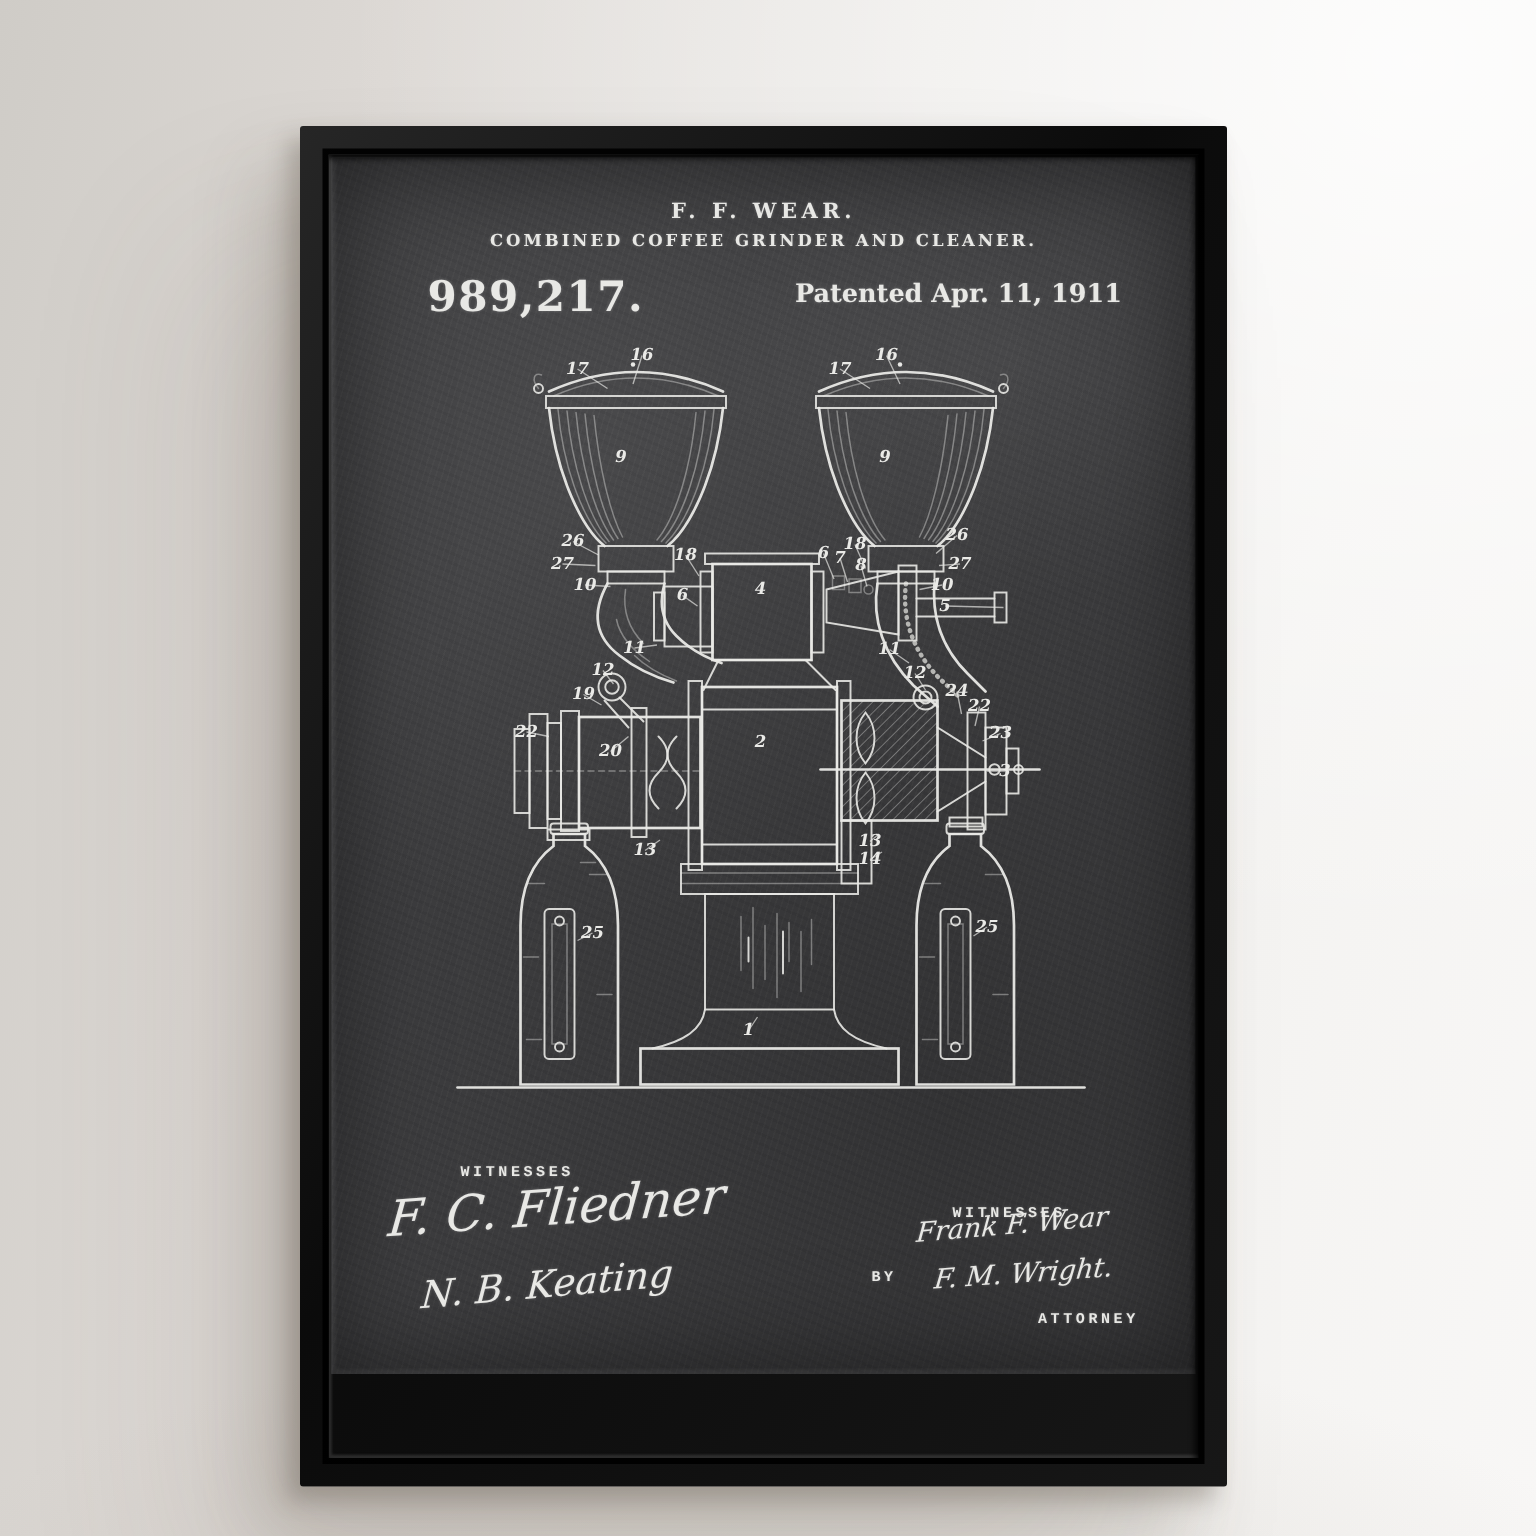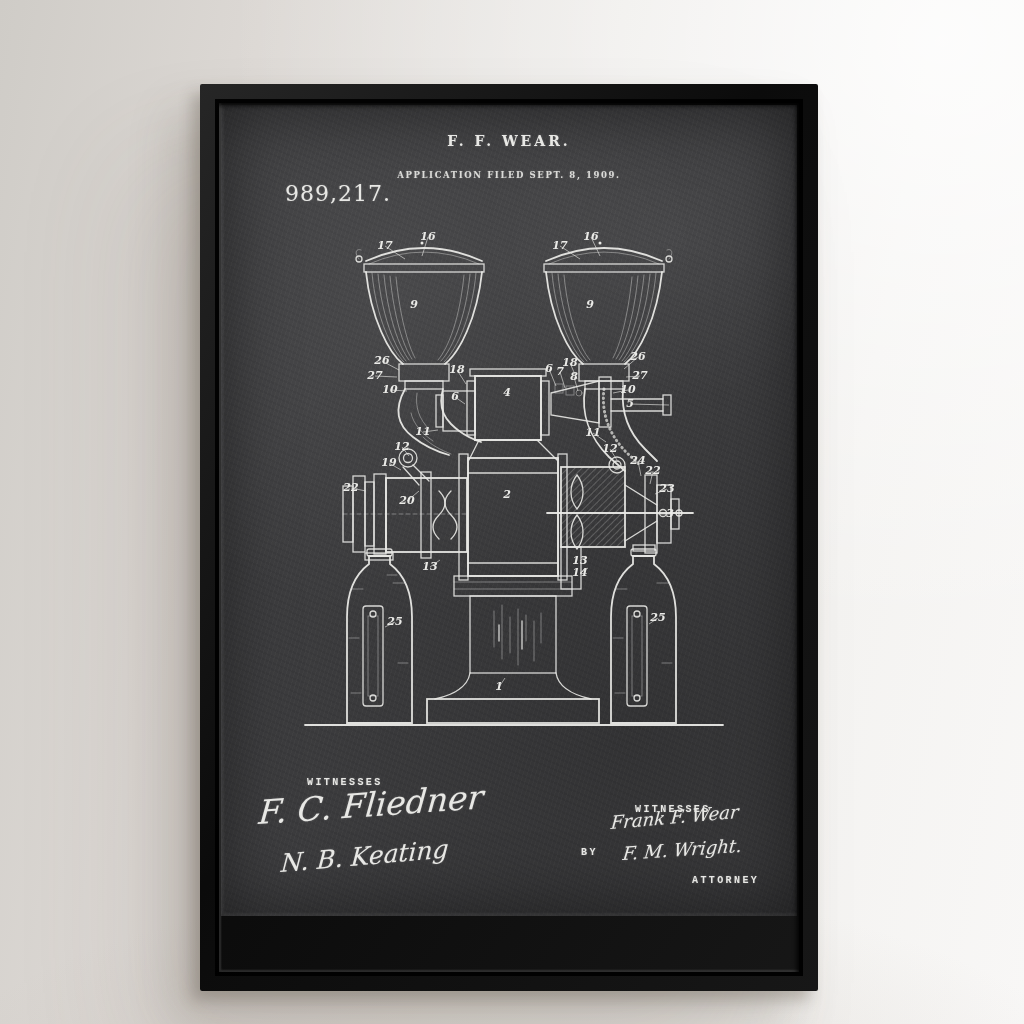--- a/index.html
+++ b/index.html
@@ -23,21 +23,21 @@
       repeating-linear-gradient(107deg, rgba(255,255,255,.022) 0 1px, transparent 1px 4px),
       repeating-linear-gradient(23deg, rgba(0,0,0,.05) 0 2px, transparent 2px 6px),
       var(--poster,#3f3f41);
     box-shadow:inset 0 0 70px rgba(0,0,0,.5), inset 3px -3px 2px rgba(255,255,255,.07);}
   .chalk{color:var(--chalk,#e8e8e5);text-shadow:0 0 2px rgba(235,235,232,.28);}
   .abs{position:absolute;}
   .hdr{left:0;right:0;text-align:center;font-family:"DejaVu Serif",serif;font-weight:bold;}
   .hdr1{top:28px;font-size:14px;letter-spacing:3px;}
   .hdr2{top:49px;font-size:11px;letter-spacing:2px;}
   .hdr3{top:65px;font-size:8.5px;letter-spacing:1.6px;opacity:.92;}
-  .patnum{left:64px;top:76px;font-family:"DejaVu Serif",serif;font-weight:normal;font-size:22px;letter-spacing:1px;}
+  .patnum{left:64px;top:76px;font-family:"DejaVu Serif",serif;font-weight:bold;font-size:28px;letter-spacing:1px;}
   .patdate{right:49px;top:81px;font-family:"DejaVu Serif",serif;font-weight:bold;font-size:17px;}
   .lbl{font-family:Liberation Mono, monospace;font-weight:bold;font-size:10px;letter-spacing:2.4px;}
   .wit{left:86px;top:672px;}
   .inv{left:414px;top:699px;}
   .by{left:360px;top:742px;}
   .att{left:436px;top:770px;margin-left:35px;}
   .sig{font-family:"DejaVu Serif",serif;font-style:italic;white-space:nowrap;transform-origin:left center;}
   .sig1{left:38px;top:688px;font-size:33px;transform:rotate(-4deg) skewX(-9deg);}
   .sig2{left:60px;top:744px;font-size:25px;transform:rotate(-5deg) skewX(-9deg);}
   .sig3{left:390px;top:707px;font-size:18px;transform:rotate(-5deg) skewX(-10deg);}
@@ -51,22 +51,23 @@
     fill:#eaeae7;text-anchor:middle;}
 </style>
 </head>
 <body>
 
 <div class="scene">
   <div class="frame">
     <div class="poster">
 
       <div class="abs hdr hdr1 chalk">F. F. WEAR.</div>
-      <div class="abs hdr hdr3 chalk">APPLICATION FILED SEPT. 8, 1909.</div>
+      <div class="abs hdr hdr2 chalk">COMBINED COFFEE GRINDER AND CLEANER.</div>
       <div class="abs patnum chalk">989,217.</div>
+      <div class="abs patdate chalk">Patented Apr. 11, 1911</div>
 
       <svg class="drawing" width="450" height="510" viewBox="0 0 450 510">
         <defs>
           <pattern id="hr" width="4" height="4" patternUnits="userSpaceOnUse">
             <path d="M0 2 H4" stroke="#e9e9e6" stroke-width="0.8" opacity="0.5"></path>
           </pattern>
           <pattern id="vr" width="4" height="4" patternUnits="userSpaceOnUse">
             <path d="M2 0 V4" stroke="#e9e9e6" stroke-width="0.8" opacity="0.5"></path>
           </pattern>
           <pattern id="ht" width="5" height="5" patternUnits="userSpaceOnUse" patternTransform="rotate(45)">

